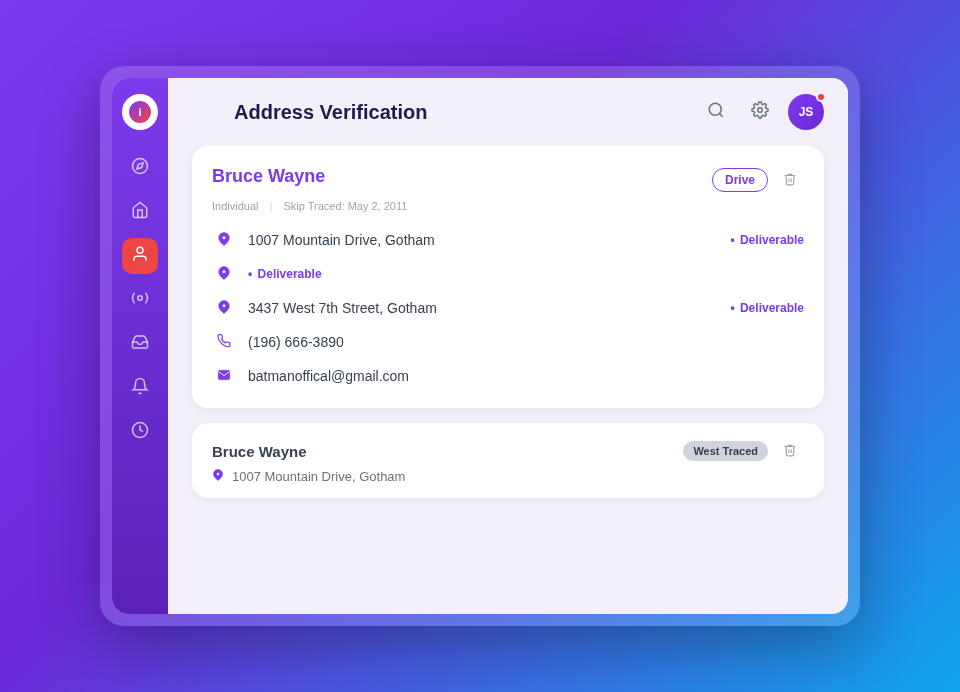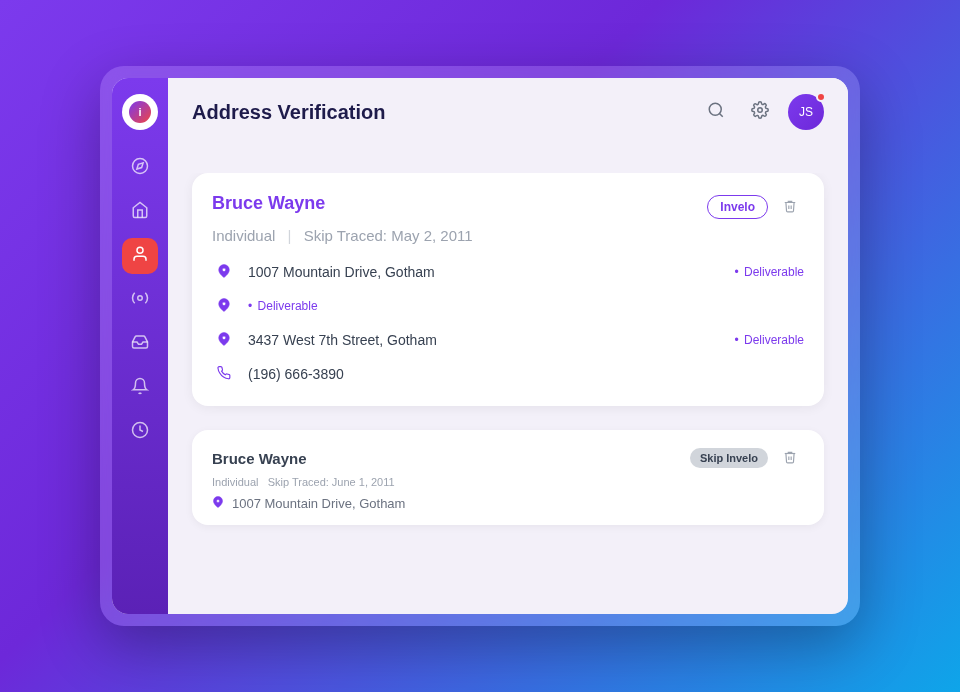--- a/index.html
+++ b/index.html
@@ -90,20 +90,21 @@
       display: flex;
       align-items: center;
       padding: 16px 24px;
       background: #f3f0f9;
     }
     .header-title {
       font-size: 20px;
       font-weight: 700;
       color: #1e1b4b;
       flex: 1;
+      margin-left: 42px;
     }
     .header-actions {
       display: flex;
       align-items: center;
       gap: 12px;
     }
     .header-icon-btn {
       width: 32px;
       height: 32px;
       display: flex;
@@ -117,43 +118,42 @@
     .avatar {
       width: 36px;
       height: 36px;
       background: linear-gradient(135deg, #7c3aed, #6d28d9);
       border-radius: 50%;
       display: flex;
       align-items: center;
       justify-content: center;
       color: white;
       font-size: 12px;
-      font-weight: 400;
+      font-weight: 700;
       position: relative;
       cursor: pointer;
     }
     .avatar-badge {
       position: absolute;
       top: -2px;
       right: -2px;
       width: 10px;
       height: 10px;
       background: #ef4444;
       border-radius: 50%;
       border: 2px solid #f3f0f9;
     }
     
     .content-area {
       flex: 1;
       padding: 0 24px 16px;
       overflow-y: auto;
       display: flex;
       flex-direction: column;
-      gap: 24px;
-      margin-top: 27px;
+      gap: 15px;
     }
     
     .record-card {
       background: white;
       border-radius: 16px;
       padding: 20px;
       box-shadow: 0 2px 12px rgba(0,0,0,0.06);
     }
     .record-header {
       display: flex;
@@ -195,21 +195,21 @@
       height: 28px;
       display: flex;
       align-items: center;
       justify-content: center;
       color: #9ca3af;
       font-size: 14px;
       cursor: pointer;
       border-radius: 6px;
     }
     .record-meta {
-      font-size: 15px;
+      font-size: 11px;
       color: #9ca3af;
       margin-bottom: 16px;
     }
     .record-meta span {
       margin-right: 8px;
     }
     .record-meta .divider {
       color: #d1d5db;
     }
     .record-items {
@@ -242,21 +242,21 @@
       color: #7c3aed;
       font-size: 13px;
     }
     .item-text {
       font-size: 14px;
       color: #374151;
       flex: 1;
     }
     .deliverable-badge {
       font-size: 12px;
-      font-weight: 400;
+      font-weight: 700;
       color: #7c3aed;
     }
     .deliverable-dot {
       color: #7c3aed;
       margin-right: 2px;
     }
     
     .record-card-collapsed {
       background: white;
       border-radius: 16px;
@@ -395,21 +395,21 @@
         </div>
       </div>
 
       <div class="content-area">
 
         <div class="record-card">
           <div class="record-header">
             <div class="record-name">Bruce Wayne</div>
             <div class="record-actions">
               <div class="badge-invelo">
-                <span>Invelo</span>
+                <span>Drive</span>
               </div>
               <div class="delete-btn">
                 <span>
                   <svg width="14" height="14" viewBox="0 0 24 24" fill="none" stroke="currentColor" stroke-width="2">
                       <polyline points="3 6 5 6 21 6"></polyline>
                       <path d="M19 6l-1 14a2 2 0 0 1-2 2H8a2 2 0 0 1-2-2L5 6"></path>
                       <path d="M10 11v6"></path>
                       <path d="M14 11v6"></path>
                       <path d="M9 6V4h6v2"></path>
                     </svg>
@@ -476,48 +476,54 @@
               <div class="item-icon">
                 <span class="phone-icon">
                   <svg width="14" height="14" viewBox="0 0 24 24" fill="none" stroke="#7c3aed" stroke-width="2">
                       <path d="M22 16.92v3a2 2 0 0 1-2.18 2 19.79 19.79 0 0 1-8.63-3.07A19.5 19.5 0 0 1 4.69 12a19.79 19.79 0 0 1-3.07-8.67A2 2 0 0 1 3.6 1.18h3a2 2 0 0 1 2 1.72c.127.96.361 1.903.7 2.81a2 2 0 0 1-.45 2.11L7.91 8.75a16 16 0 0 0 6.29 6.29l.95-.86a2 2 0 0 1 2.11-.45c.907.339 1.85.573 2.81.7A2 2 0 0 1 22 16.92z"></path>
                     </svg>
                 </span>
               </div>
               <div class="item-text">(196) 666-3890</div>
             </div>
 
+            <div class="record-item">
+              <div class="item-icon">
+                <span class="email-icon">
+                  <svg width="14" height="14" viewBox="0 0 24 24" fill="#7c3aed" stroke="#7c3aed" stroke-width="0.5">
+                      <path d="M4 4h16c1.1 0 2 .9 2 2v12c0 1.1-.9 2-2 2H4c-1.1 0-2-.9-2-2V6c0-1.1.9-2 2-2z" fill="#7c3aed"></path>
+                      <polyline points="22,6 12,13 2,6" stroke="white" stroke-width="1.5" fill="none"></polyline>
+                    </svg>
+                </span>
+              </div>
+              <div class="item-text">batmanoffical@gmail.com</div>
+            </div>
           </div>
         </div>
 
         <div class="record-card-collapsed">
           <div class="collapsed-header">
             <div class="collapsed-name">Bruce Wayne</div>
             <div class="record-actions">
               <div class="badge-skip-traced">
-                <span>Skip Invelo</span>
+                <span>West Traced</span>
               </div>
               <div class="delete-btn">
                 <span>
                   <svg width="14" height="14" viewBox="0 0 24 24" fill="none" stroke="currentColor" stroke-width="2">
                       <polyline points="3 6 5 6 21 6"></polyline>
                       <path d="M19 6l-1 14a2 2 0 0 1-2 2H8a2 2 0 0 1-2-2L5 6"></path>
                       <path d="M10 11v6"></path>
                       <path d="M14 11v6"></path>
                       <path d="M9 6V4h6v2"></path>
                     </svg>
                 </span>
               </div>
             </div>
           </div>
-          <div class="collapsed-meta">
-            <span>Individual</span>
-            <span> &nbsp; </span>
-            <span>Skip Traced: June 1, 2011</span>
-          </div>
           <div class="collapsed-address">
             <span>
               <svg width="12" height="12" viewBox="0 0 24 24" fill="#7c3aed" stroke="#7c3aed" stroke-width="1">
                   <path d="M21 10c0 7-9 13-9 13s-9-6-9-13a9 9 0 0 1 18 0z"></path>
                   <circle cx="12" cy="10" r="3" fill="white"></circle>
                 </svg>
             </span>
             <span>1007 Mountain Drive, Gotham</span>
           </div>
         </div>

